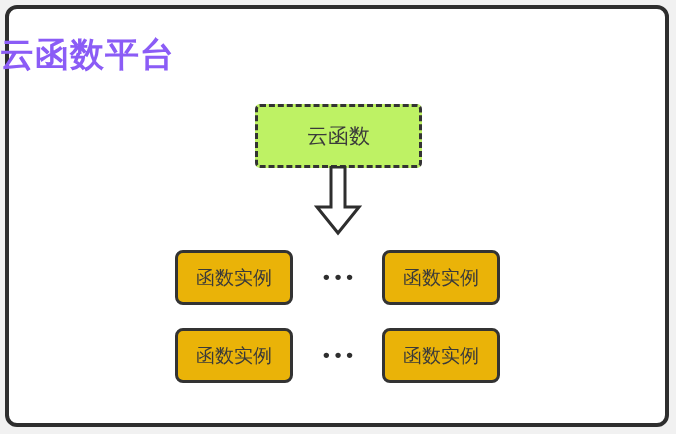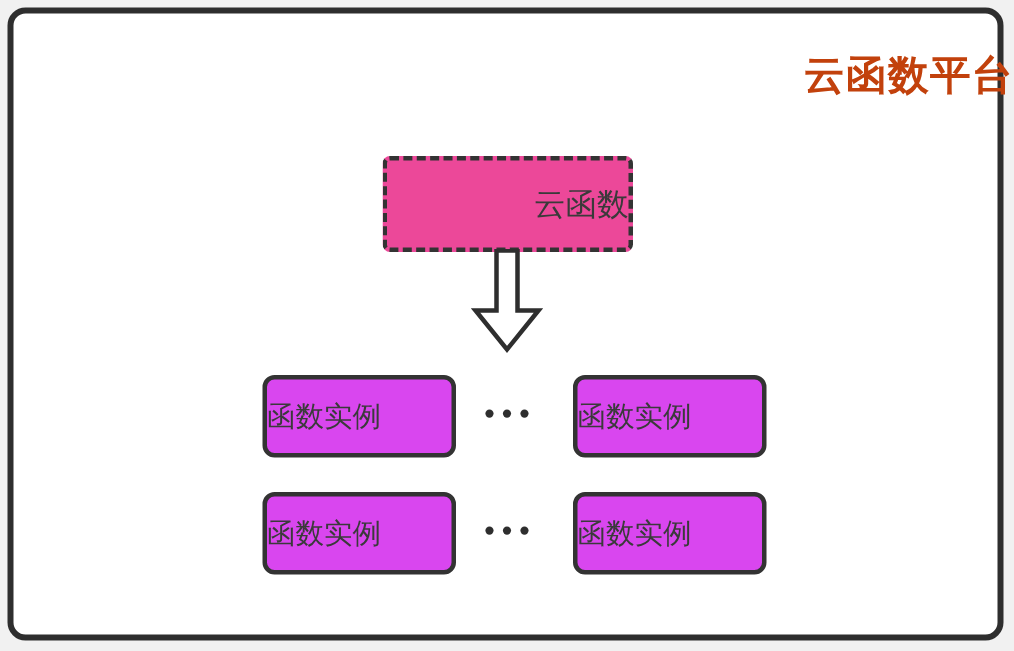--- a/index.html
+++ b/index.html
@@ -24,60 +24,60 @@
     box-sizing: border-box;
     background: #ffffff;
     border: 4px solid #2e2e2e;
     border-radius: 12px;
   }
   .diagram-title {
     position: absolute;
     left: 0;
     top: 32px;
     width: 100%;
-    text-align: right;
-    font-size: 27px;
+    text-align: left;
+    font-size: 34px;
     font-weight: bold;
-    color: #c2410c;
+    color: #8b5cf6;
     letter-spacing: 1px;
   }
   .root-node {
     position: absolute;
     left: 255px;
     top: 104px;
     width: 167px;
     height: 64px;
     box-sizing: border-box;
     border: 3px dashed #333333;
     border-radius: 5px;
-    background: #ec4899;
+    background: #bef264;
     display: flex;
     align-items: center;
-    justify-content: flex-end;
+    justify-content: center;
     font-size: 21px;
     color: #3a3a3a;
   }
   .down-arrow {
     position: absolute;
     left: 314px;
     top: 166px;
     width: 48px;
     height: 70px;
   }
   .instance-node {
     position: absolute;
-    width: 129px;
+    width: 118px;
     height: 55px;
     box-sizing: border-box;
     border: 3px solid #333333;
     border-radius: 8px;
-    background: #d946ef;
+    background: #eab308;
     display: flex;
     align-items: center;
-    justify-content: flex-start;
+    justify-content: center;
     font-size: 19px;
     color: #3a3a3a;
   }
   .node-tl { left: 175px; top: 250px; }
   .node-tr { left: 382px; top: 250px; }
   .node-bl { left: 175px; top: 328px; }
   .node-br { left: 382px; top: 328px; }
   .ellipsis {
     position: absolute;
     left: 306px;

